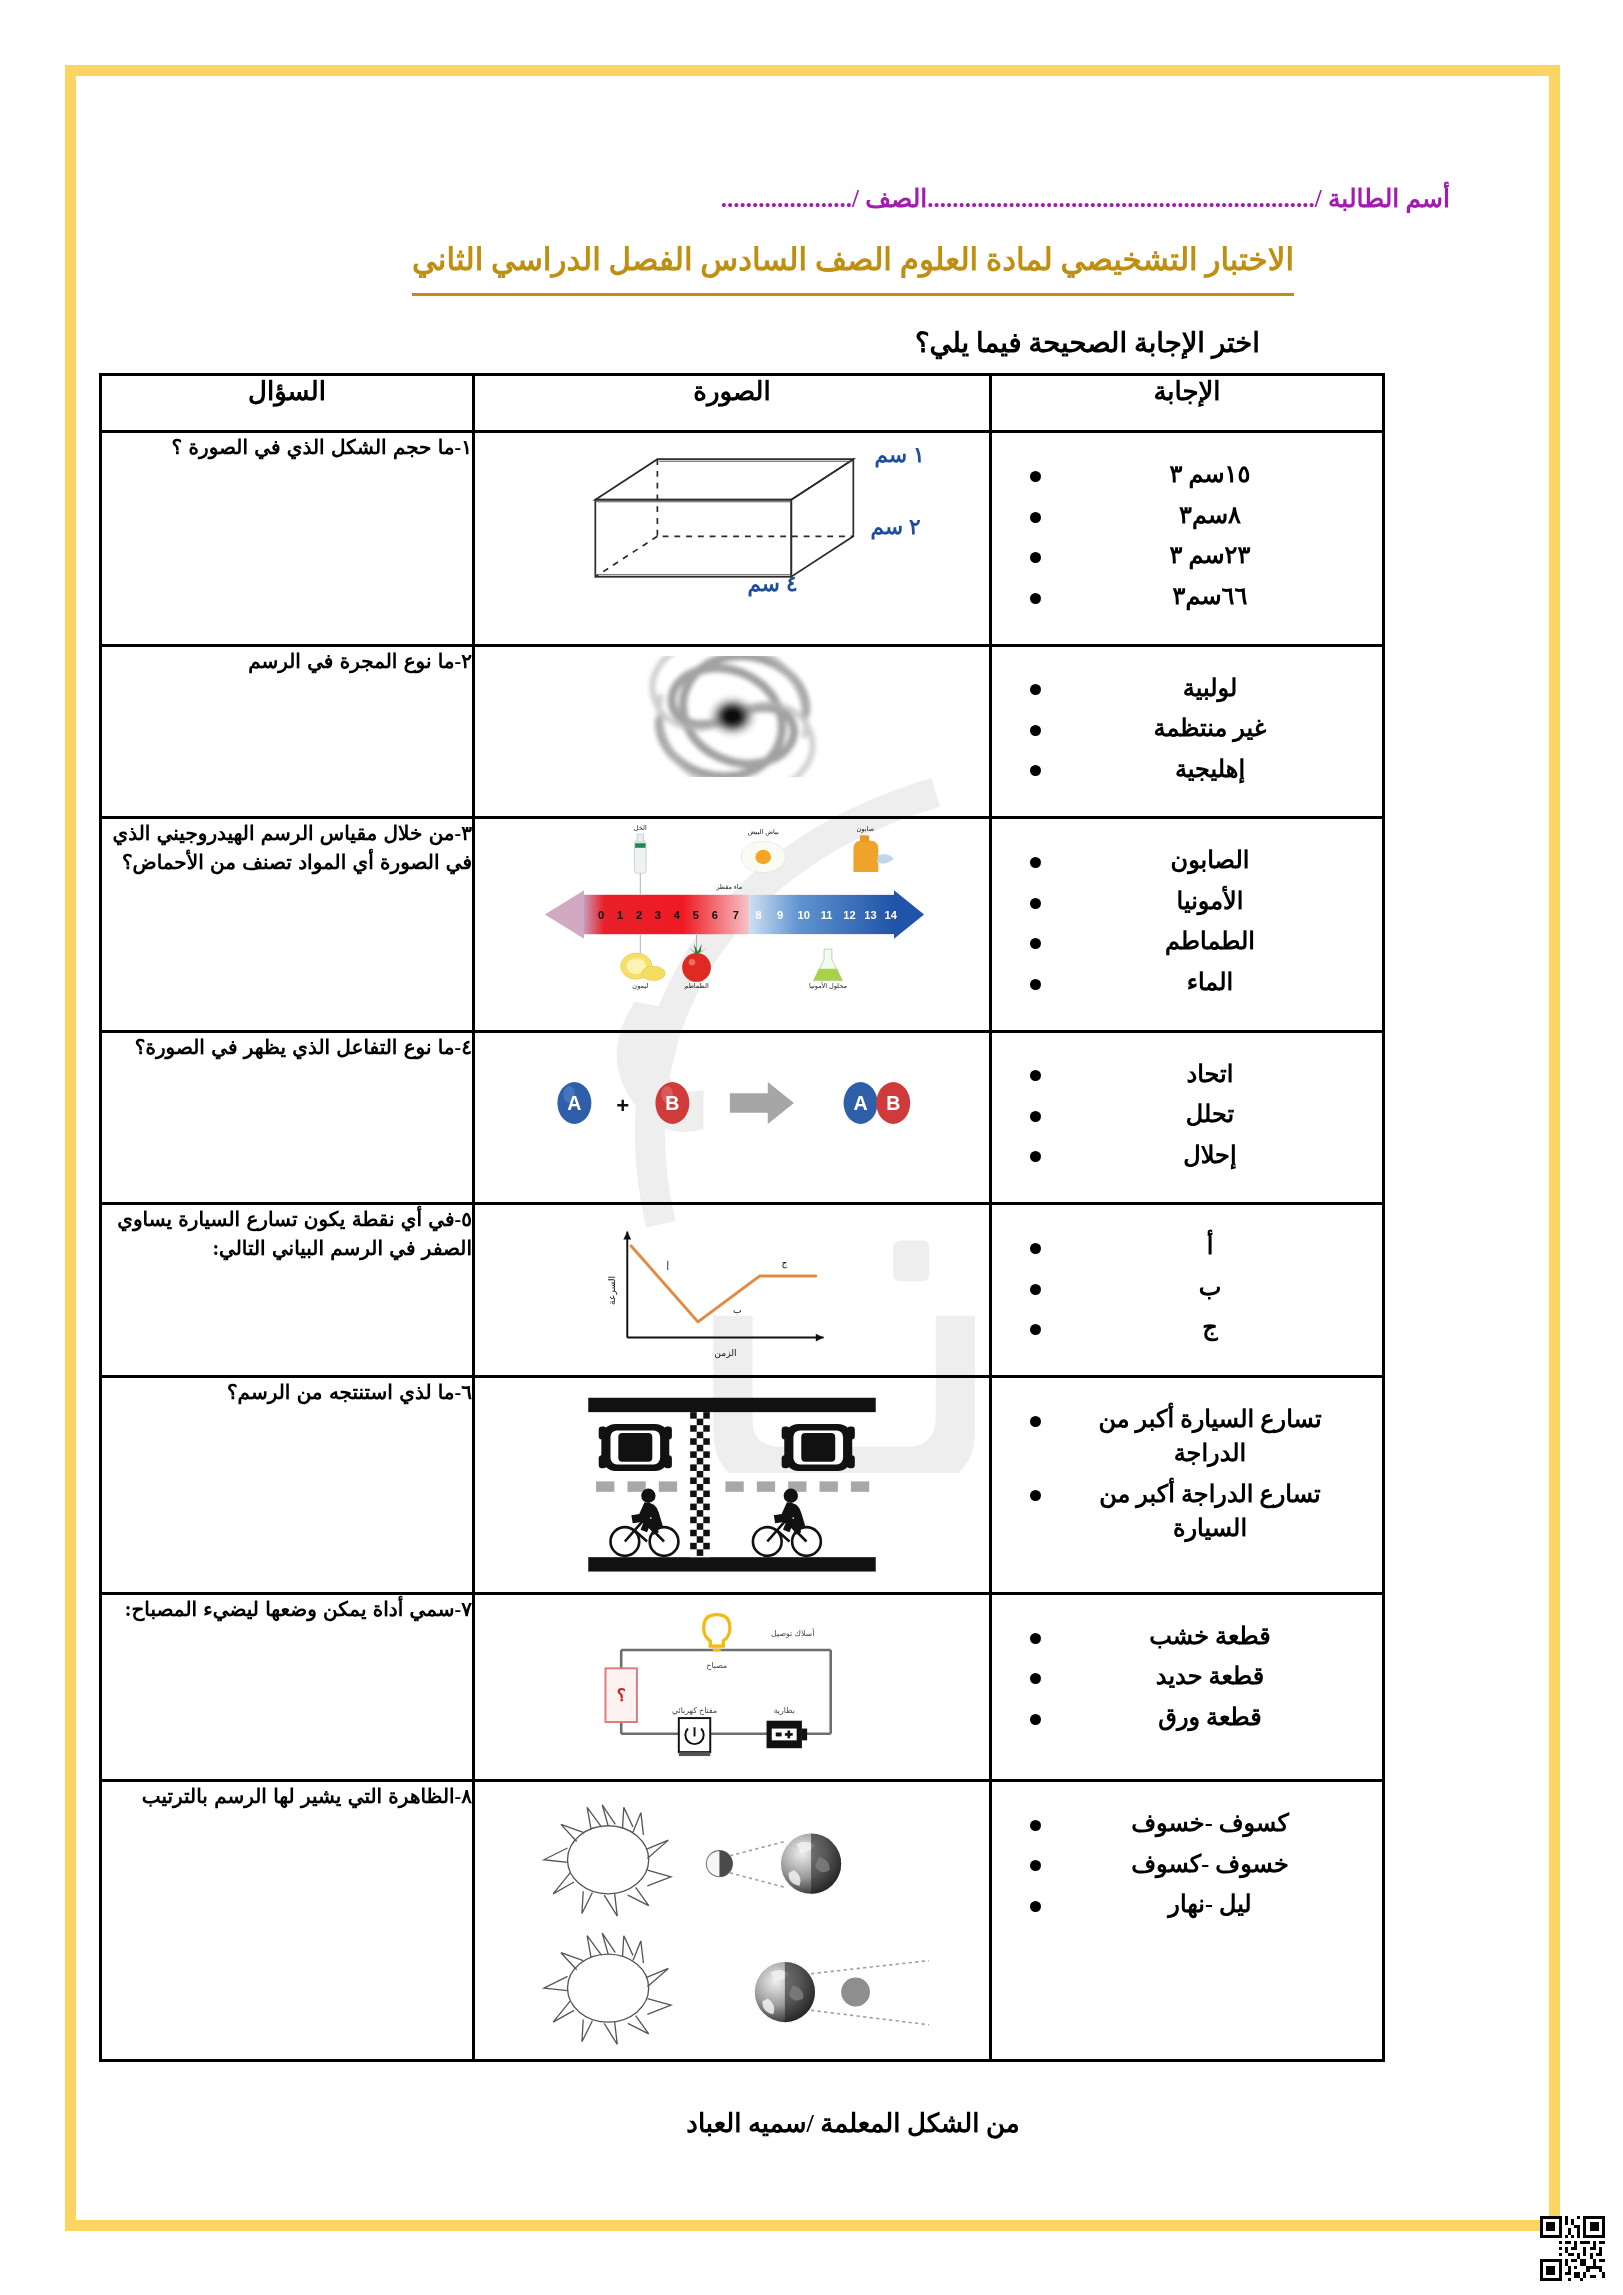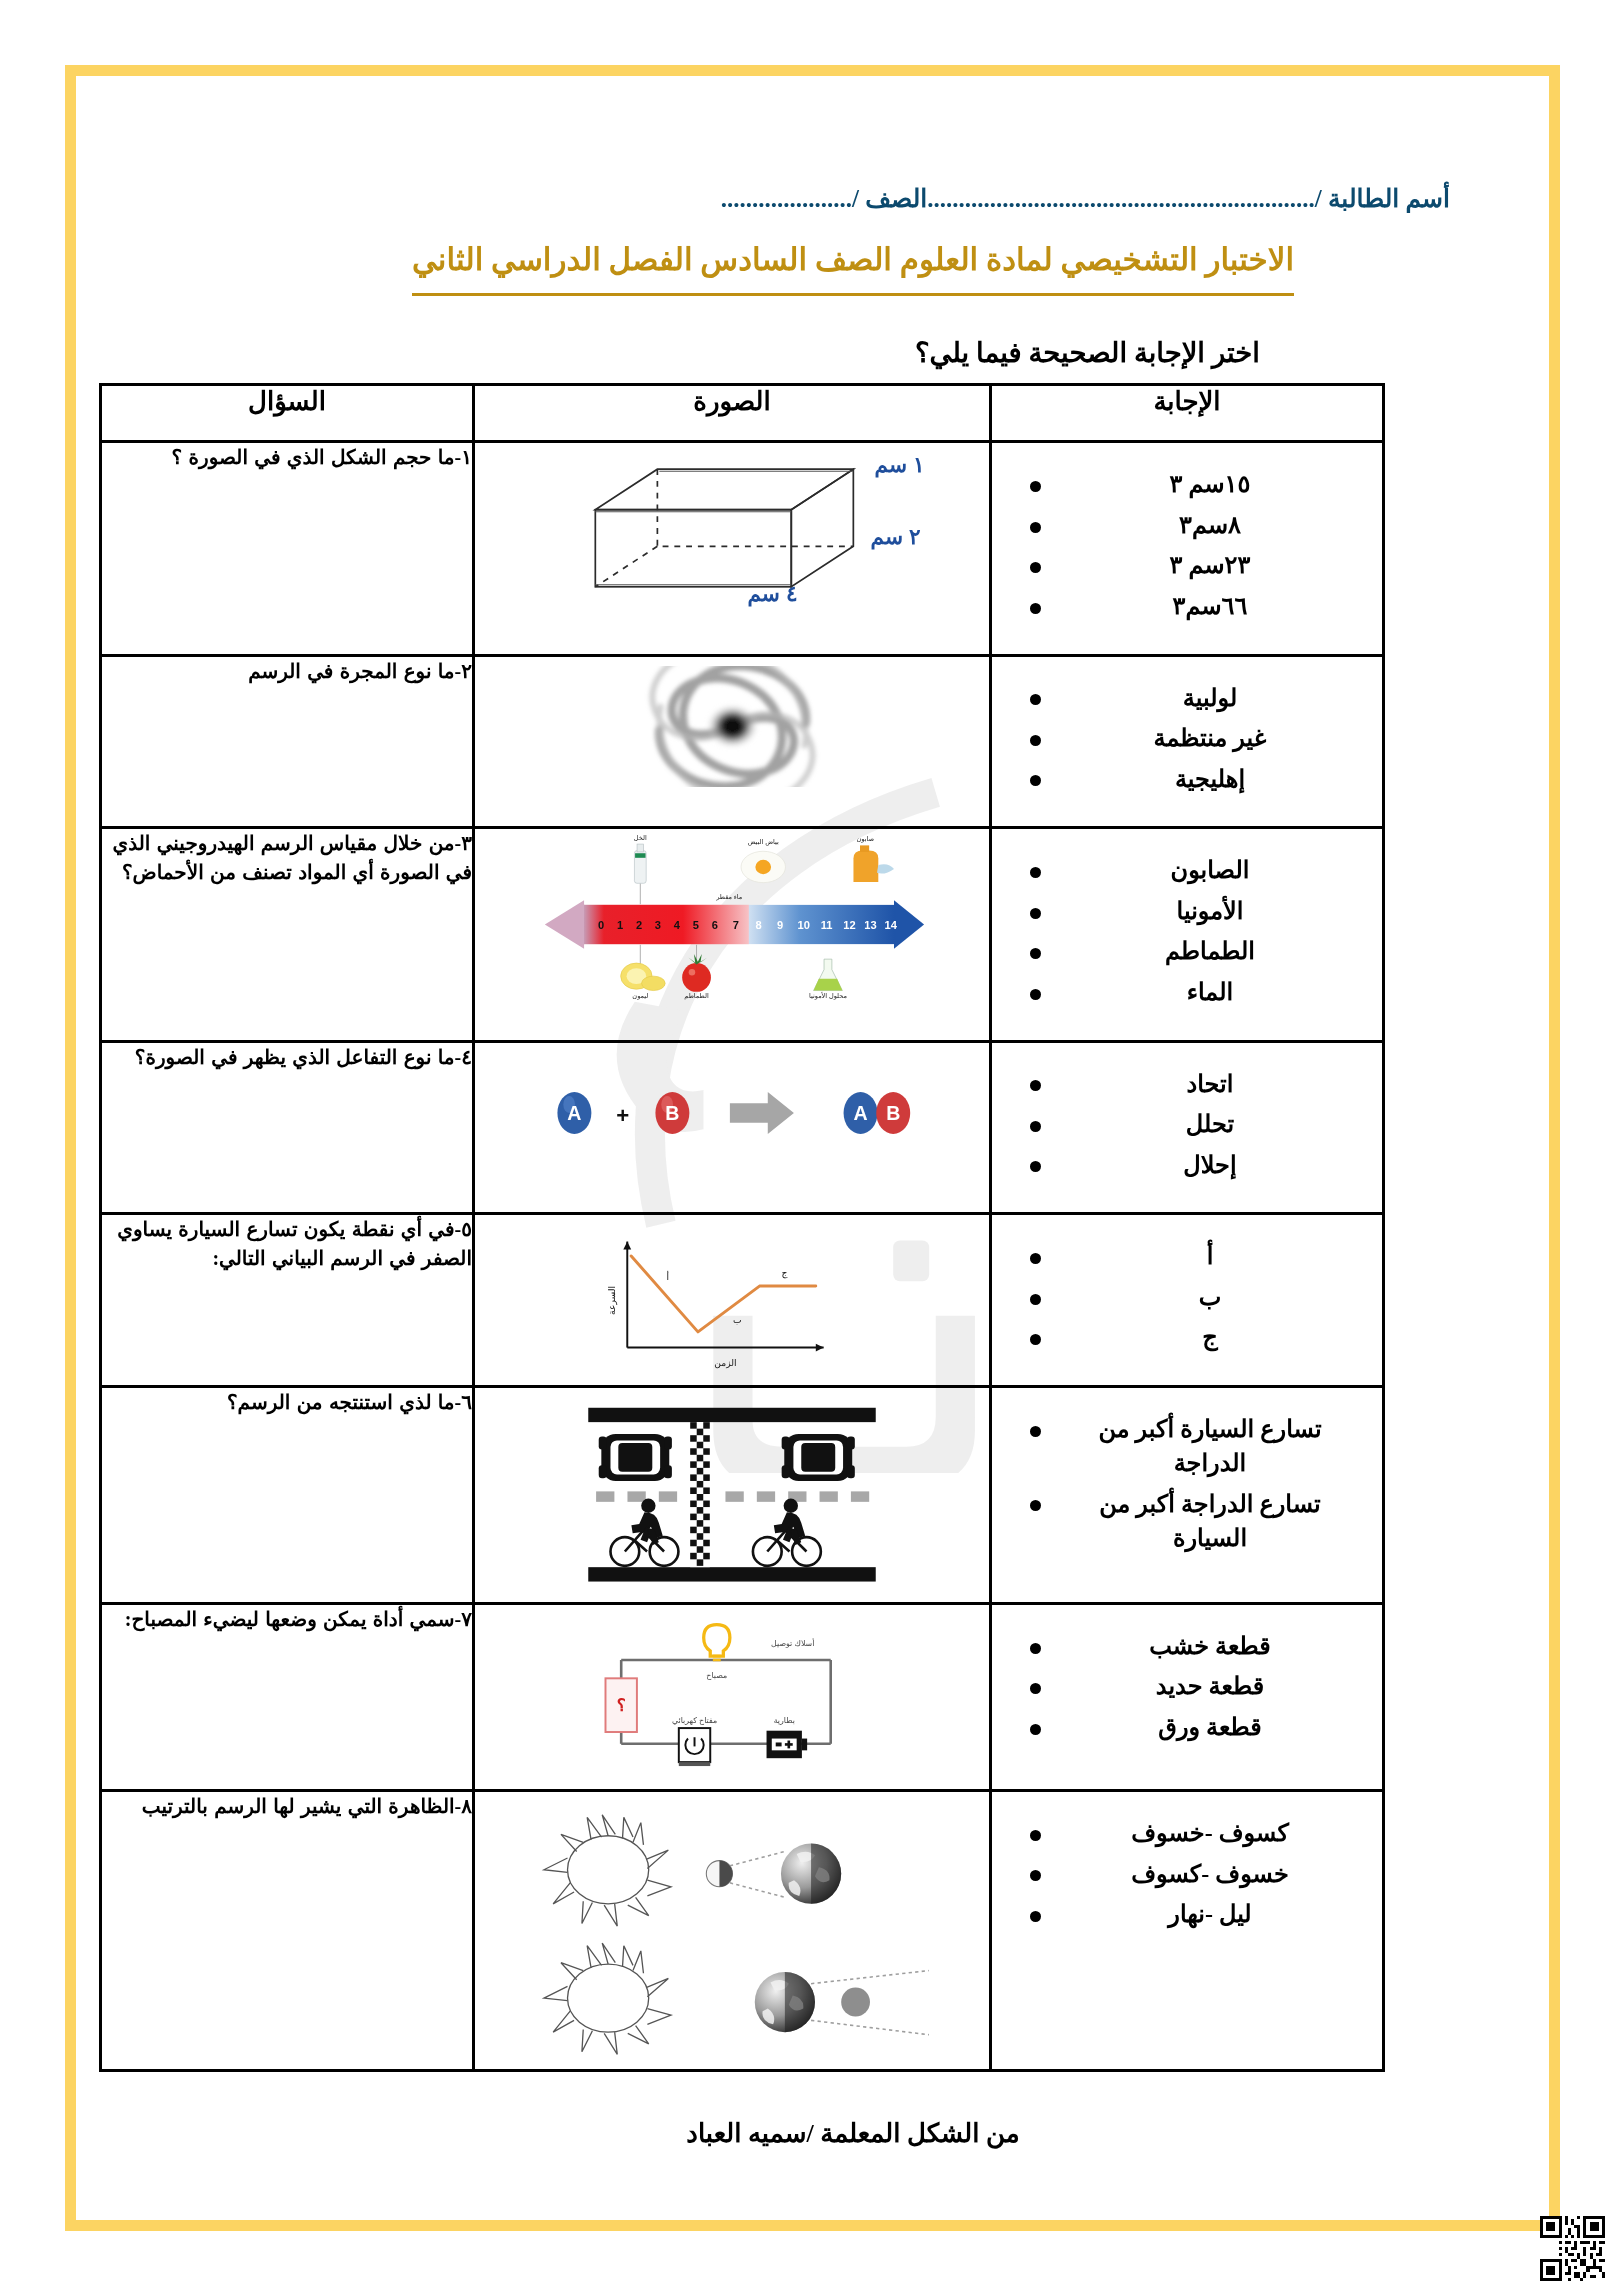--- a/index.html
+++ b/index.html
@@ -51,21 +51,21 @@
     top: 105px;
     width: 1417px;
     z-index: 2;
   }
 
   
   .name-line {
     font-family: "Liberation Serif", "DejaVu Serif", serif;
     font-size: 25px;
     font-weight: bold;
-    color: #0c4a6e;
+    color: #a21caf;
     padding: 79px 72px 0 0;
     letter-spacing: 0;
     white-space: nowrap;
     overflow: hidden;
   }
 
   .exam-title {
     text-align: center;
     margin-top: 26px;
     padding-left: 79px;
@@ -78,21 +78,21 @@
     padding-bottom: 12px;
     display: inline-block;
     line-height: 1.35;
   }
 
   .instruction {
     text-align: right;
     font-size: 27.5px;
     font-weight: bold;
     color: #000;
-    margin-top: 40px;
+    margin-top: 30px;
     padding-right: 262px;
   }
 
   
   table.exam {
     margin-top: 14.4px;
     margin-right: 137px;
     border-collapse: collapse;
     table-layout: fixed;
     width: 1283px;

